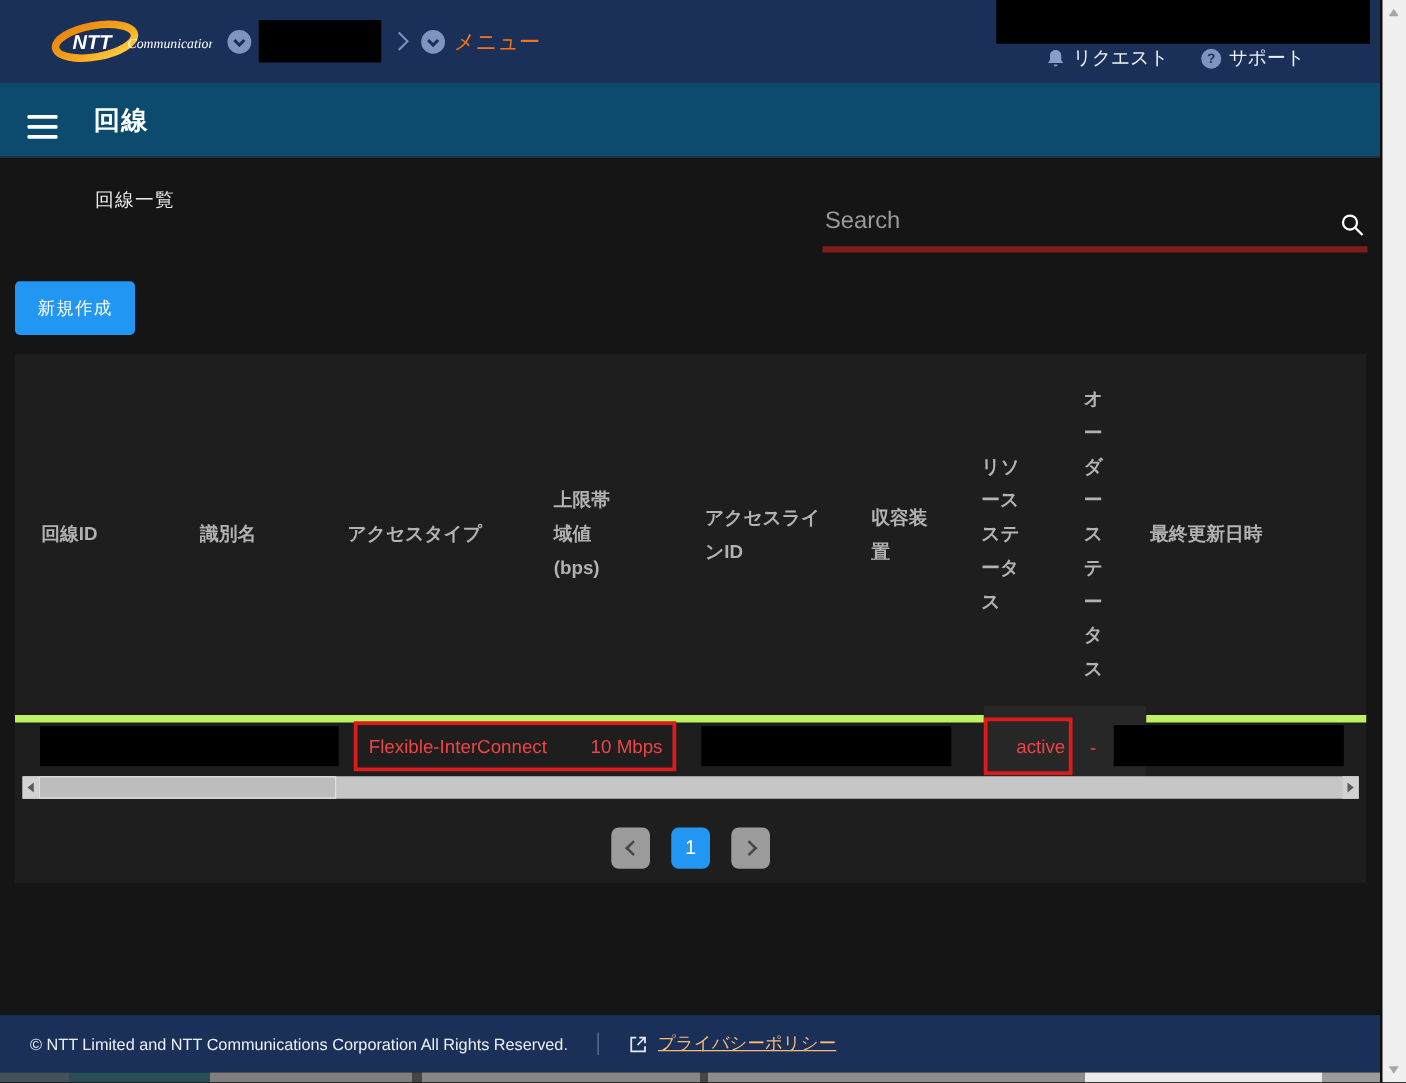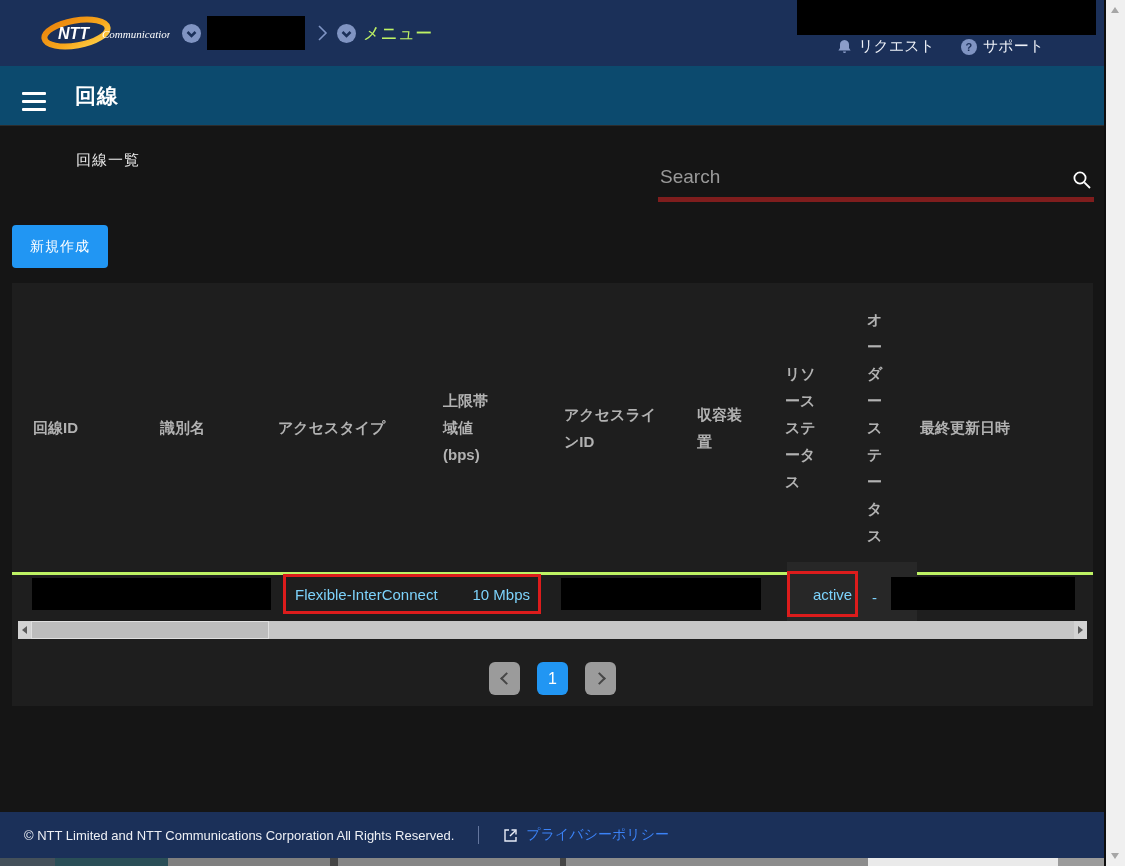--- a/index.html
+++ b/index.html
@@ -9,21 +9,21 @@
 
   
   .navbar { position:relative; width:100%; height:66px; background:#1b3059; }
   .nav-left { position:absolute; left:38px; top:0; height:66px; display:flex; align-items:center; }
   .logo { display:flex; align-items:flex-start; margin-right:12px; cursor:pointer; }
   .circ-icon { width:19px; height:19px; border-radius:50%; background:#8094c2; display:flex; align-items:center; justify-content:center; flex:0 0 auto; }
   .redact { background:#000; }
   .redact-nav { width:98px; height:34px; margin-left:6px; }
   .crumb-sep { margin:0 8px 0 10px; display:flex; align-items:center; }
   .menu-circ { margin-right:7px; }
-  .menu-label { color:#bef264; font-size:17px; cursor:pointer; }
+  .menu-label { color:#f97316; font-size:17px; cursor:pointer; }
   .redact-nav-right { position:absolute; left:797px; top:0; width:299px; height:35px; }
   .nav-right { position:absolute; right:60px; top:37px; display:flex; gap:6px; }
   .nav-right .grp { display:flex; align-items:center; gap:6px; cursor:pointer; }
   .nav-right .grp + .grp { margin-left:20px; }
   .nav-item-label { color:#eef1f8; font-size:15px; }
   .q-icon { width:16px; height:16px; border-radius:50%; background:#8094c2; color:#1b3059; font-size:11px; font-weight:bold; display:flex; align-items:center; justify-content:center; }
 
   
   .appbar { position:relative; width:100%; height:60px; background:#0c4a6e; border-bottom:1px solid #2c2c2c; }
   .hamburger { position:absolute; left:22px; top:94px; margin-top:-66px; width:24px; height:19px; display:flex; flex-direction:column; justify-content:space-between; cursor:pointer; }
@@ -39,21 +39,21 @@
   .create-btn { position:absolute; left:12px; top:225px; width:96px; height:43px; background:#2196f3; border:none; border-radius:4px; color:#fff; font-size:14px; letter-spacing:1px; cursor:pointer; font-family:"Liberation Sans", sans-serif; }
 
   
   .panel { position:absolute; left:12px; top:283px; width:1081px; height:423px; background:#1e1e1e; }
   .thead { display:flex; height:289px; align-items:center; }
   .th { padding-left:21px; display:flex; align-items:center; color:#b2b2b2; font-size:15px; font-weight:bold; line-height:27px; }
   .th span { white-space:pre-line; }
   .th.c1{width:127px;} .th.c2{width:118px;} .th.c3{width:165px;} .th.c4{width:121px;}
   .th.c5{width:133px;} .th.c6{width:88px;} .th.c7{width:82px;} .th.c8{width:53px;} .th.c9{flex:1;}
 
-  .trow { position:relative; height:47px; border-top:3px solid #bef264; font-size:15px; color:#7dd3fc; }
+  .trow { position:relative; height:47px; border-top:6px solid #bef264; font-size:15px; color:#ef4444; }
   .status-strip { position:absolute; left:775px; top:-13px; width:130px; height:60px; background:#272727; z-index:1; }
   .row-redact { position:absolute; background:#000; z-index:2; }
   .rr1 { left:20px; top:3px; width:239px; height:32px; }
   .rr2 { left:549px; top:3px; width:200px; height:32px; }
   .rr3 { left:879px; top:2px; width:184px; height:33px; }
   .hl-box { position:absolute; border:3px solid #dc1c1c; z-index:3; display:flex; align-items:center; }
   .hl-a { left:271px; top:-1px; width:258px; height:40px; justify-content:space-between; padding:0 8px 0 9px; }
   .hl-b { left:775px; top:-4px; width:71px; height:46px; padding-left:23px; }
   .order-dash { position:absolute; left:860px; top:50%; transform:translateY(-50%); z-index:3; }
 
@@ -72,21 +72,21 @@
   .pg-blue { background:#2196f3; color:#fff; font-size:16px; }
   .chev { width:9px; height:9px; border-right:2px solid #464646; border-bottom:2px solid #464646; }
   .chev.left { transform:rotate(135deg); margin-left:3px; }
   .chev.right { transform:rotate(-45deg); margin-right:3px; }
 
   
   .footer { position:absolute; left:0; top:812px; width:100%; height:46px; background:#1b3059; display:flex; align-items:center; padding-left:24px; }
   .copyright { color:#eef0f5; font-size:13px; }
   .f-divider { width:1px; height:18px; background:#64769e; margin:0 24px; }
   .privacy-link { display:flex; align-items:center; gap:8px; cursor:pointer; }
-  .privacy-label { color:#3b82f6; font-size:14px; }
+  .privacy-label { color:#fdba74; font-size:14px; text-decoration:underline; }
 
   
   .strip { position:absolute; left:0; top:858px; width:100%; height:8px;
     background:linear-gradient(90deg,#44505a 0,#44505a 55px,#2a4e57 55px,#2a4e57 168px,#7f7f7f 168px,#7f7f7f 330px,#454545 330px,#454545 338px,#868686 338px,#868686 560px,#454545 560px,#454545 566px,#8c8c8c 566px,#8c8c8c 868px,#eaeaea 868px,#eaeaea 1058px,#9b9b9b 1058px,#9b9b9b 100%); }
 
   
   .vscroll { position:absolute; right:0; top:0; width:19px; height:866px; background:#f0f0f0; }
   .vs-up { position:absolute; left:5px; top:7px; width:0; height:0; border-left:4.5px solid transparent; border-right:4.5px solid transparent; border-bottom:6px solid #a6a6a6; cursor:pointer; }
   .vs-down { position:absolute; left:5px; bottom:7px; width:0; height:0; border-left:4.5px solid transparent; border-right:4.5px solid transparent; border-top:6px solid #a6a6a6; cursor:pointer; }
 </style>

